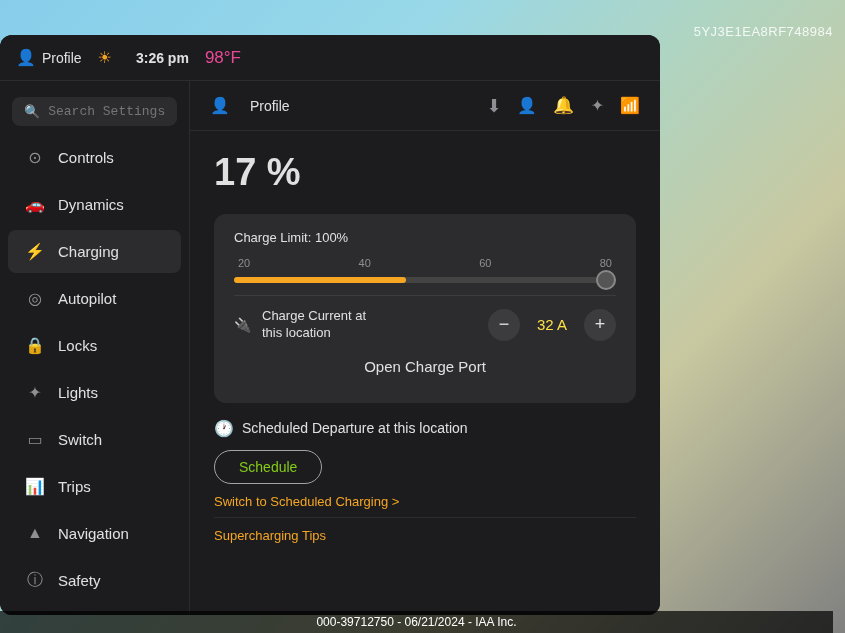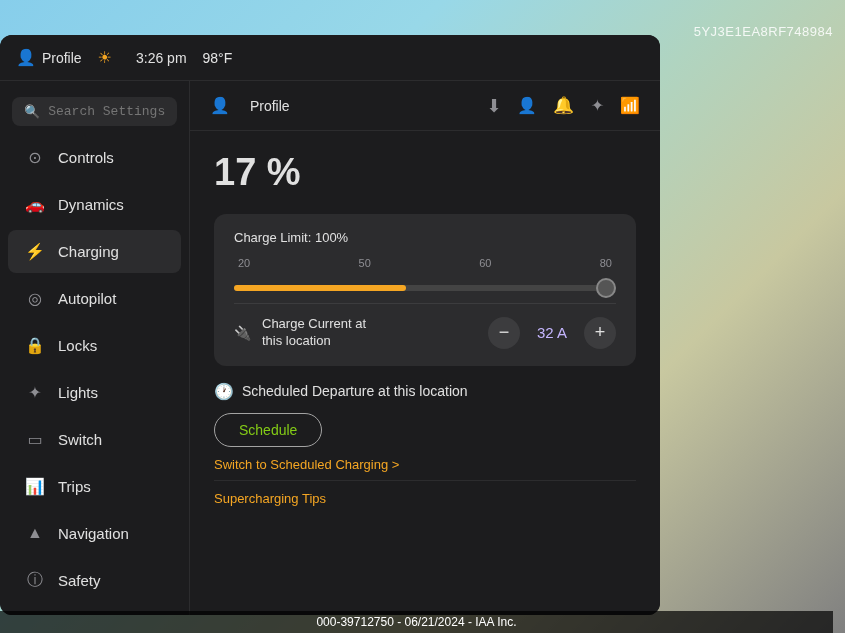--- a/index.html
+++ b/index.html
@@ -68,28 +68,29 @@
       align-items: center;
       gap: 6px;
       color: #e0e0e0;
       font-size: 14px;
     }
 
     .status-time {
       color: #e0e0e0;
       font-size: 14px;
       margin-left: 8px;
+      font-weight: bold;
     }
 
     .status-weather {
       display: flex;
       align-items: center;
       gap: 4px;
-      color: #e5e5e5;
-      font-size: 14px;
+      color: #ec4899;
+      font-size: 17px;
     }
 
     .sun-icon {
       color: #f5a623;
       font-size: 16px;
     }
 
     
     .main-content {
       display: flex;
@@ -214,21 +215,21 @@
 
     .charge-limit-title {
       color: #e0e0e0;
       font-size: 13px;
       margin-bottom: 12px;
     }
 
     .slider-labels {
       display: flex;
       justify-content: space-between;
-      margin-bottom: 16px;
+      margin-bottom: 8px;
       padding: 0 4px;
       align-items: center;
     }
 
     .slider-label {
       color: #8e8e93;
       font-size: 11px;
     }
 
     .slider-track {
@@ -296,21 +297,21 @@
       display: flex;
       align-items: center;
       justify-content: center;
       cursor: pointer;
       color: #e0e0e0;
       font-size: 18px;
       border: none;
     }
 
     .charge-value {
-      color: #c4b5fd;
+      color: #fde047;
       font-size: 15px;
       min-width: 40px;
       text-align: center;
     }
 
     
     .open-port-btn {
       display: block;
       text-align: center;
       color: #e0e0e0;
@@ -479,21 +480,21 @@
 
       <div class="charging-content">
 
         <div class="charge-percent">17 %</div>
 
         <div class="charge-card">
           <div class="charge-limit-title">Charge Limit: 100%</div>
 
           <div class="slider-labels">
             <span class="slider-label">20</span>
-            <span class="slider-label">50</span>
+            <span class="slider-label">40</span>
             <span class="slider-label">60</span>
             <span class="slider-label">80</span>
           </div>
 
           <div class="slider-track">
             <div class="slider-fill"></div>
             <div class="slider-thumb" style="right:0; left:auto;"></div>
           </div>
 
           <div style="border-top:1px solid #3c3c3e; margin: 12px 0;"></div>
@@ -503,20 +504,21 @@
             <div class="charge-current-label">
               <span>Charge Current at<br>this location</span>
             </div>
             <div class="charge-current-controls">
               <button class="control-btn">−</button>
               <span class="charge-value">32 A</span>
               <button class="control-btn">+</button>
             </div>
           </div>
 
+          <div class="open-port-btn">Open Charge Port</div>
         </div>
 
         <div class="scheduled-section">
           <div class="scheduled-title">
             <span class="scheduled-icon">🕐</span>
             <span>Scheduled Departure at this location</span>
           </div>
 
           <div class="schedule-btn">Schedule</div>
 

